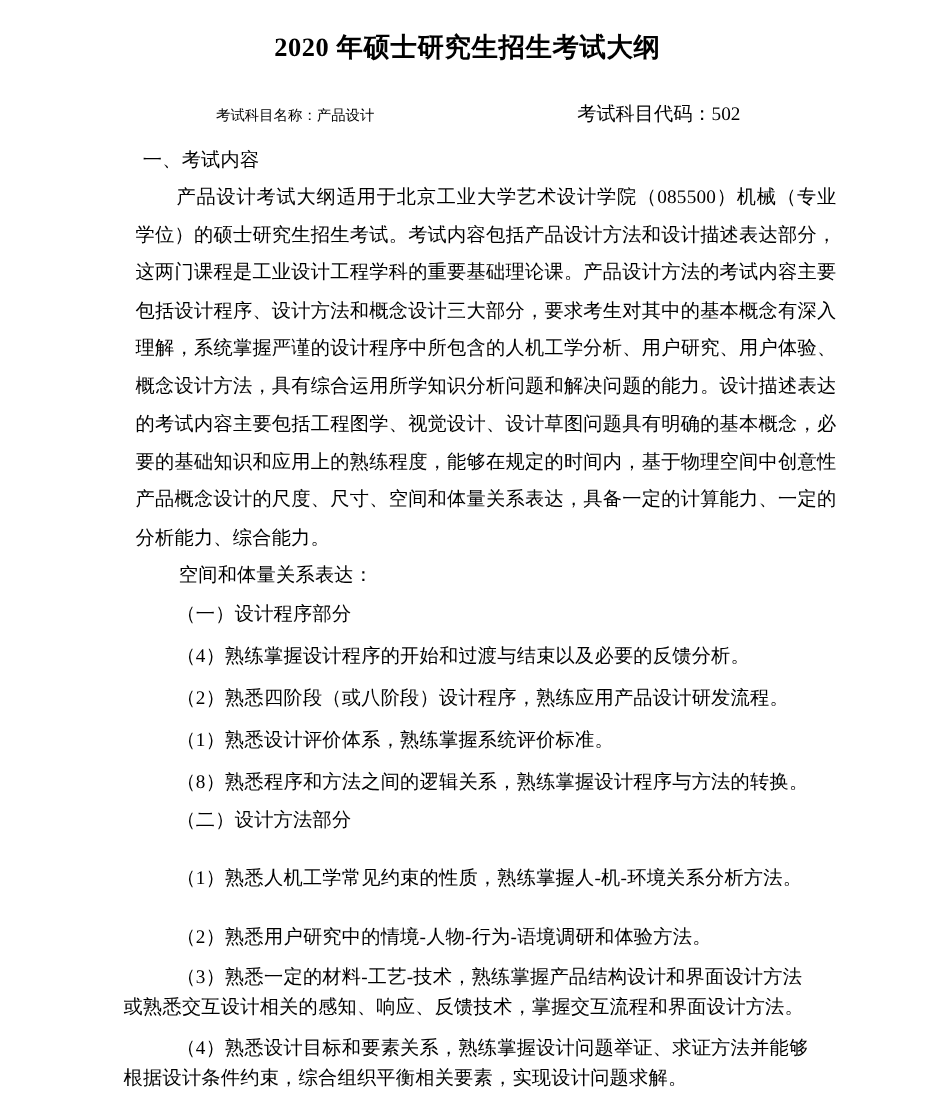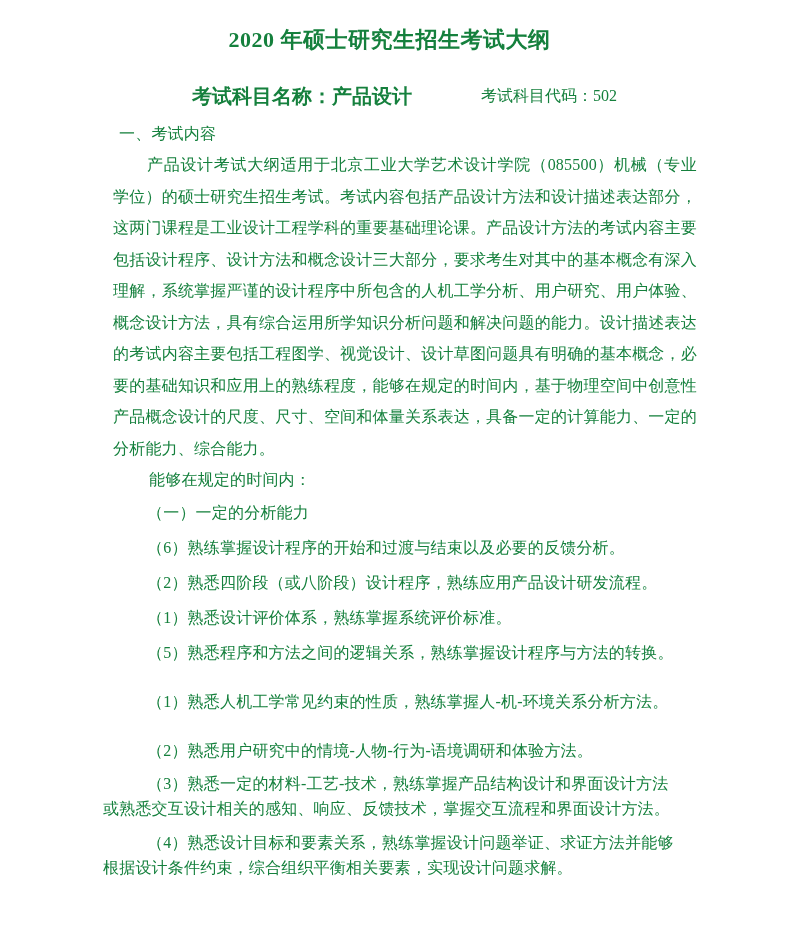--- a/index.html
+++ b/index.html
@@ -7,41 +7,40 @@
     padding: 0;
     background: #ffffff;
   }
   .page {
     position: relative;
     width: 779px;
     height: 929px;
     background: #ffffff;
     overflow: hidden;
     font-family: "Liberation Serif", "DejaVu Serif", serif;
-    color: #15803d;
+    color: #000000;
   }
   .doc-title {
     position: absolute;
     top: 24px;
     left: 0;
     width: 100%;
     margin: 0;
     text-align: center;
     font-size: 22px;
     line-height: 32px;
     font-weight: bold;
     letter-spacing: 0.5px;
   }
   .subject-name {
     position: absolute;
     top: 84px;
-    left: 192px;
-    font-size: 20px;
+    left: 180px;
+    font-size: 12px;
     line-height: 24px;
-    font-weight: bold;
   }
   .subject-code {
     position: absolute;
     top: 84px;
     left: 481px;
     font-size: 16px;
     line-height: 24px;
   }
   .content {
     position: absolute;
@@ -105,32 +104,33 @@
 
   <span class="subject-code">考试科目代码：502</span>
 
   <div class="content">
 
     <div class="sec1-heading">一、考试内容</div>
 
     <p class="para">产品设计考试大纲适用于北京工业大学艺术设计学院（085500）机械（专业学位）的硕士研究生招生考试。考试内容包括产品设计方法和设计描述表达部分，这两门课程是工业设计工程学科的重要基础理论课。产品设计方法的考试内容主要包括设计程序、设计方法和概念设计三大部分，要求考生对其中的基本概念有深入理解，系统掌握严谨的设计程序中所包含的人机工学分析、用户研究、用户体验、概念设计方法，具有综合运用所学知识分析问题和解决问题的能力。设计描述表达的考试内容主要包括工程图学、视觉设计、设计草图问题具有明确的基本概念，必要的基础知识和应用上的熟练程度，能够在规定的时间内，基于物理空间中创意性产品概念设计的尺度、尺寸、空间和体量关系表达，具备一定的计算能力、一定的分析能力、综合能力。</p>
 
 
-    <div class="sec2-intro">能够在规定的时间内：</div>
+    <div class="sec2-intro">空间和体量关系表达：</div>
 
-    <div class="sub-heading">（一）一定的分析能力</div>
+    <div class="sub-heading">（一）设计程序部分</div>
 
-    <div class="item">（6）熟练掌握设计程序的开始和过渡与结束以及必要的反馈分析。</div>
+    <div class="item">（4）熟练掌握设计程序的开始和过渡与结束以及必要的反馈分析。</div>
 
     <div class="item">（2）熟悉四阶段（或八阶段）设计程序，熟练应用产品设计研发流程。</div>
 
     <div class="item">（1）熟悉设计评价体系，熟练掌握系统评价标准。</div>
 
-    <div class="item">（5）熟悉程序和方法之间的逻辑关系，熟练掌握设计程序与方法的转换。</div>
+    <div class="item">（8）熟悉程序和方法之间的逻辑关系，熟练掌握设计程序与方法的转换。</div>
 
+    <div class="sub-heading" style="margin-top:0;">（二）设计方法部分</div>
 
     <div class="item item-tight">（1）熟悉人机工学常见约束的性质，熟练掌握人-机-环境关系分析方法。</div>
 
     <div class="item item-tight">（2）熟悉用户研究中的情境-人物-行为-语境调研和体验方法。</div>
 
     <div class="item item-wrap item-wrap-3">（3）熟悉一定的材料-工艺-技术，熟练掌握产品结构设计和界面设计方法或熟悉交互设计相关的感知、响应、反馈技术，掌握交互流程和界面设计方法。</div>
 
     <div class="item item-wrap item-wrap-4">（4）熟悉设计目标和要素关系，熟练掌握设计问题举证、求证方法并能够根据设计条件约束，综合组织平衡相关要素，实现设计问题求解。</div>
 
   </div>

